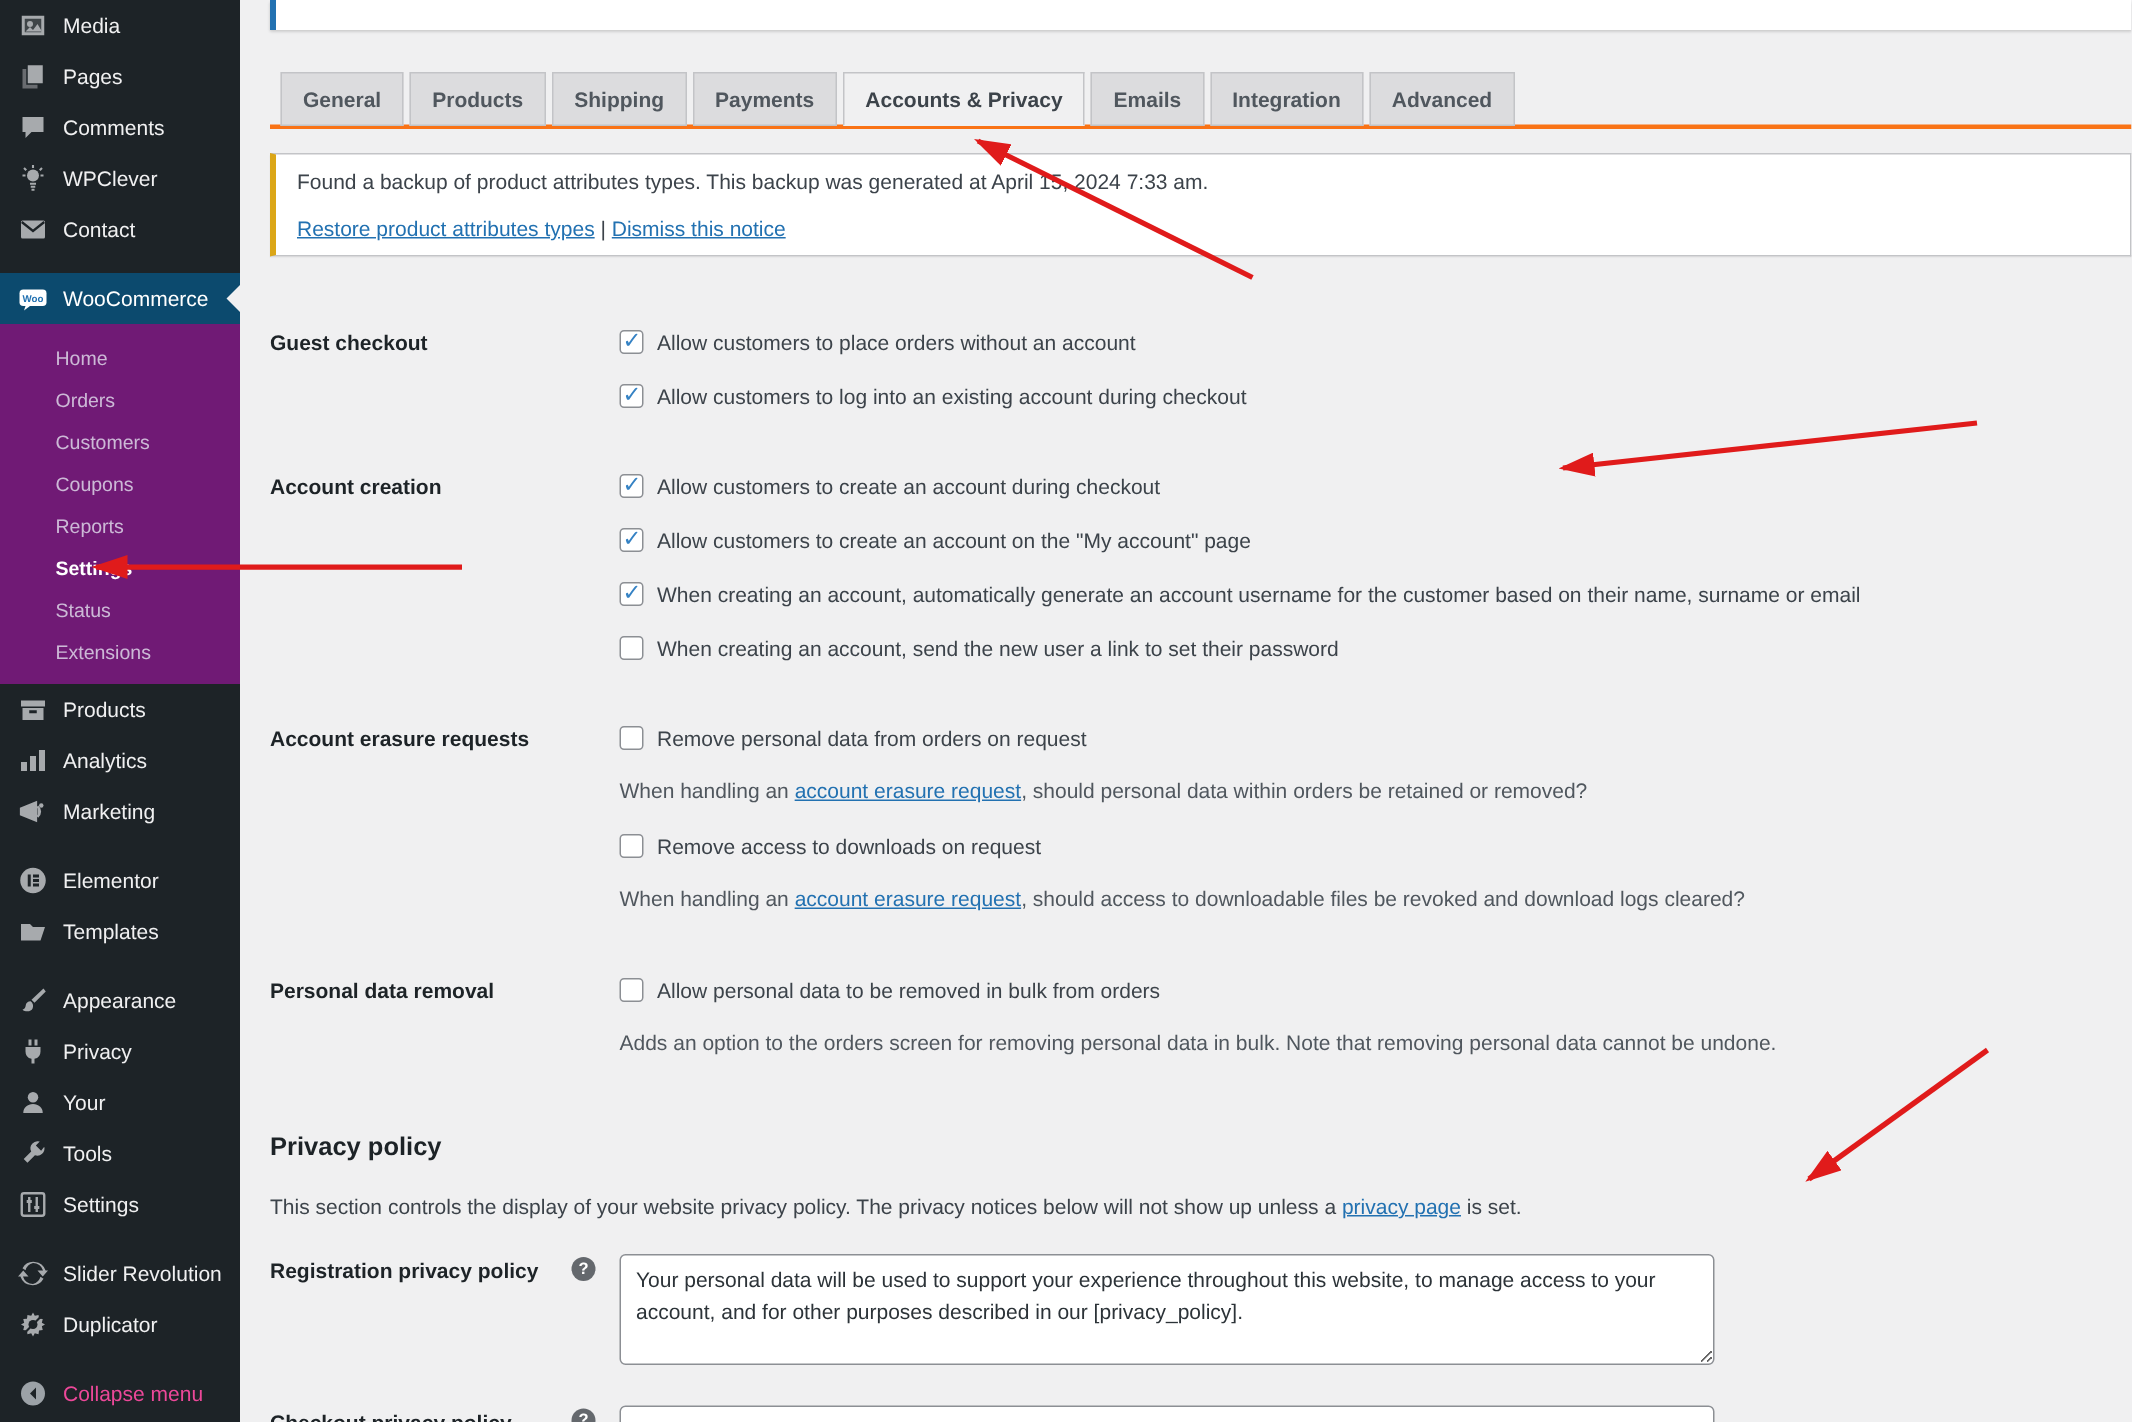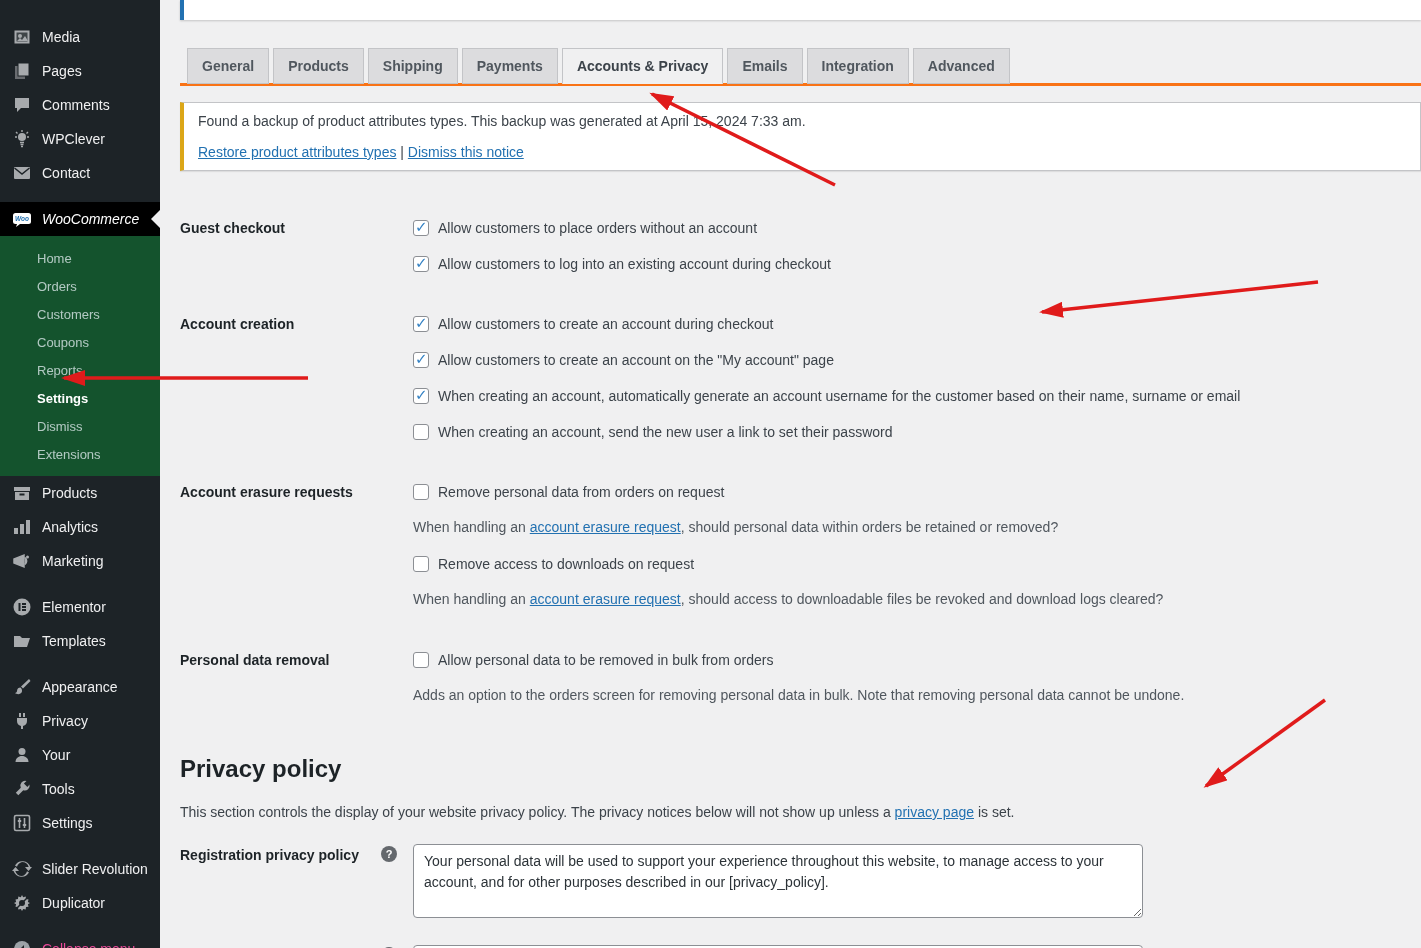--- a/index.html
+++ b/index.html
@@ -4,31 +4,31 @@
 <style>
   html,body{margin:0;padding:0;}
   body{
     width:1421px;height:948px;overflow:hidden;position:relative;
     font-family:"Liberation Sans","DejaVu Sans",sans-serif;
     background:#f0f0f1;color:#3c434a;font-size:14px;
   }
   .page{display:flex;width:1421px;height:948px;}
 
   
-  .sidebar{width:160px;flex:0 0 160px;background:#1d2327;color:#f0f0f1;padding-top:20px;box-sizing:border-box;}
+  .sidebar{width:160px;flex:0 0 160px;background:#1d2327;color:#f0f0f1;padding-top:0;box-sizing:border-box;}
   .menu-item{display:flex;align-items:center;height:34px;cursor:pointer;}
   .menu-item .mi{width:20px;height:20px;margin:0 10px 0 12px;flex:0 0 20px;color:#a7aaad;display:flex;align-items:center;justify-content:center;}
   .menu-item .mi svg{width:20px;height:20px;display:block;}
   .menu-item .ml{font-size:14px;color:#f0f0f1;white-space:nowrap;}
   .menu-gap{height:12px;}
-  .menu-item.wc-current{background:#000000;position:relative;font-style:italic;}
+  .menu-item.wc-current{background:#0c4a6e;position:relative;}
   .menu-item.wc-current .ml{color:#fff;}
   .wc-notch{position:absolute;right:0;top:50%;transform:translateY(-50%);width:0;height:0;
     border-top:9px solid transparent;border-bottom:9px solid transparent;border-right:9px solid #f0f0f1;}
-  .submenu{background:#14532d;padding:8px 0;margin:0;list-style:none;}
+  .submenu{background:#701a75;padding:8px 0;margin:0;list-style:none;}
   .submenu li{height:28px;display:flex;align-items:center;padding-left:37px;font-size:13px;
     color:rgba(240,246,252,.72);cursor:pointer;}
   .submenu li.current{color:#fff;font-weight:bold;}
   .collapse-item .ml{color:#ec4899;text-align:center;}
   .collapse-item .mi{color:#9ca2a7;}
 
   
   .content{flex:1;box-sizing:border-box;padding-left:20px;position:relative;}
   .top-strip{height:20px;background:#fff;border-left:4px solid #2271b1;box-shadow:0 1px 2px rgba(0,0,0,.18);}
 
@@ -51,21 +51,21 @@
   .row-label{font-size:14px;font-weight:bold;color:#1d2327;line-height:20px;padding-top:1px;}
   .field-cell{flex:1;}
   .check-line{display:flex;align-items:center;margin-bottom:14px;min-height:22px;}
   .wp-checkbox{width:16px;height:16px;flex:0 0 16px;background:#fff;border:1px solid #8c8f94;border-radius:3px;
     margin-right:9px;position:relative;cursor:pointer;box-sizing:border-box;}
   .wp-checkbox.checked::after{content:"\2713";position:absolute;left:1px;top:-3px;font-size:15px;
     font-weight:bold;color:#3582c4;}
   .check-label{font-size:14px;color:#3c434a;line-height:20px;}
   .desc{margin:0 0 16px;font-size:14px;color:#50575e;line-height:20px;}
 
-  .section-title{margin:34px 0 0;font-size:24px;font-weight:bold;color:#1d2327;}
+  .section-title{margin:34px 0 0;font-size:17px;font-weight:bold;color:#1d2327;}
   .section-desc{margin:19px 0 22px;font-size:14px;color:#3c434a;line-height:20px;}
 
   .help-tip{width:16px;height:16px;flex:0 0 16px;border-radius:50%;background:#64686d;color:#fff;
     font-size:11px;font-weight:bold;display:flex;align-items:center;justify-content:center;cursor:pointer;margin-top:2px;}
   textarea.policy{width:730px;height:74px;box-sizing:border-box;border:1px solid #8c8f94;border-radius:4px;
     background:#fff;padding:6px 10px;font-family:"Liberation Sans","DejaVu Sans",sans-serif;font-size:14px;
     line-height:21px;color:#2c3338;resize:vertical;}
 
   
   .arrows{position:absolute;left:0;top:0;width:1421px;height:948px;pointer-events:none;z-index:50;}
@@ -142,21 +142,21 @@
       <span class="wc-notch"></span>
     </div>
 
     <ul class="submenu">
       <li>Home</li>
       <li>Orders</li>
       <li>Customers</li>
       <li>Coupons</li>
       <li>Reports</li>
       <li class="current">Settings</li>
-      <li>Dismiss</li>
+      <li>Status</li>
       <li>Extensions</li>
     </ul>
 
     <div class="menu-item">
       <span class="mi">
         <svg viewBox="0 0 20 20">
             <path fill="currentColor" d="M2 4h16v4H2z"></path>
             <path fill="currentColor" d="M3 9h14v8H3z"></path>
             <rect x="7.5" y="10.5" width="5" height="2" fill="#1d2327"></rect>
           </svg>

